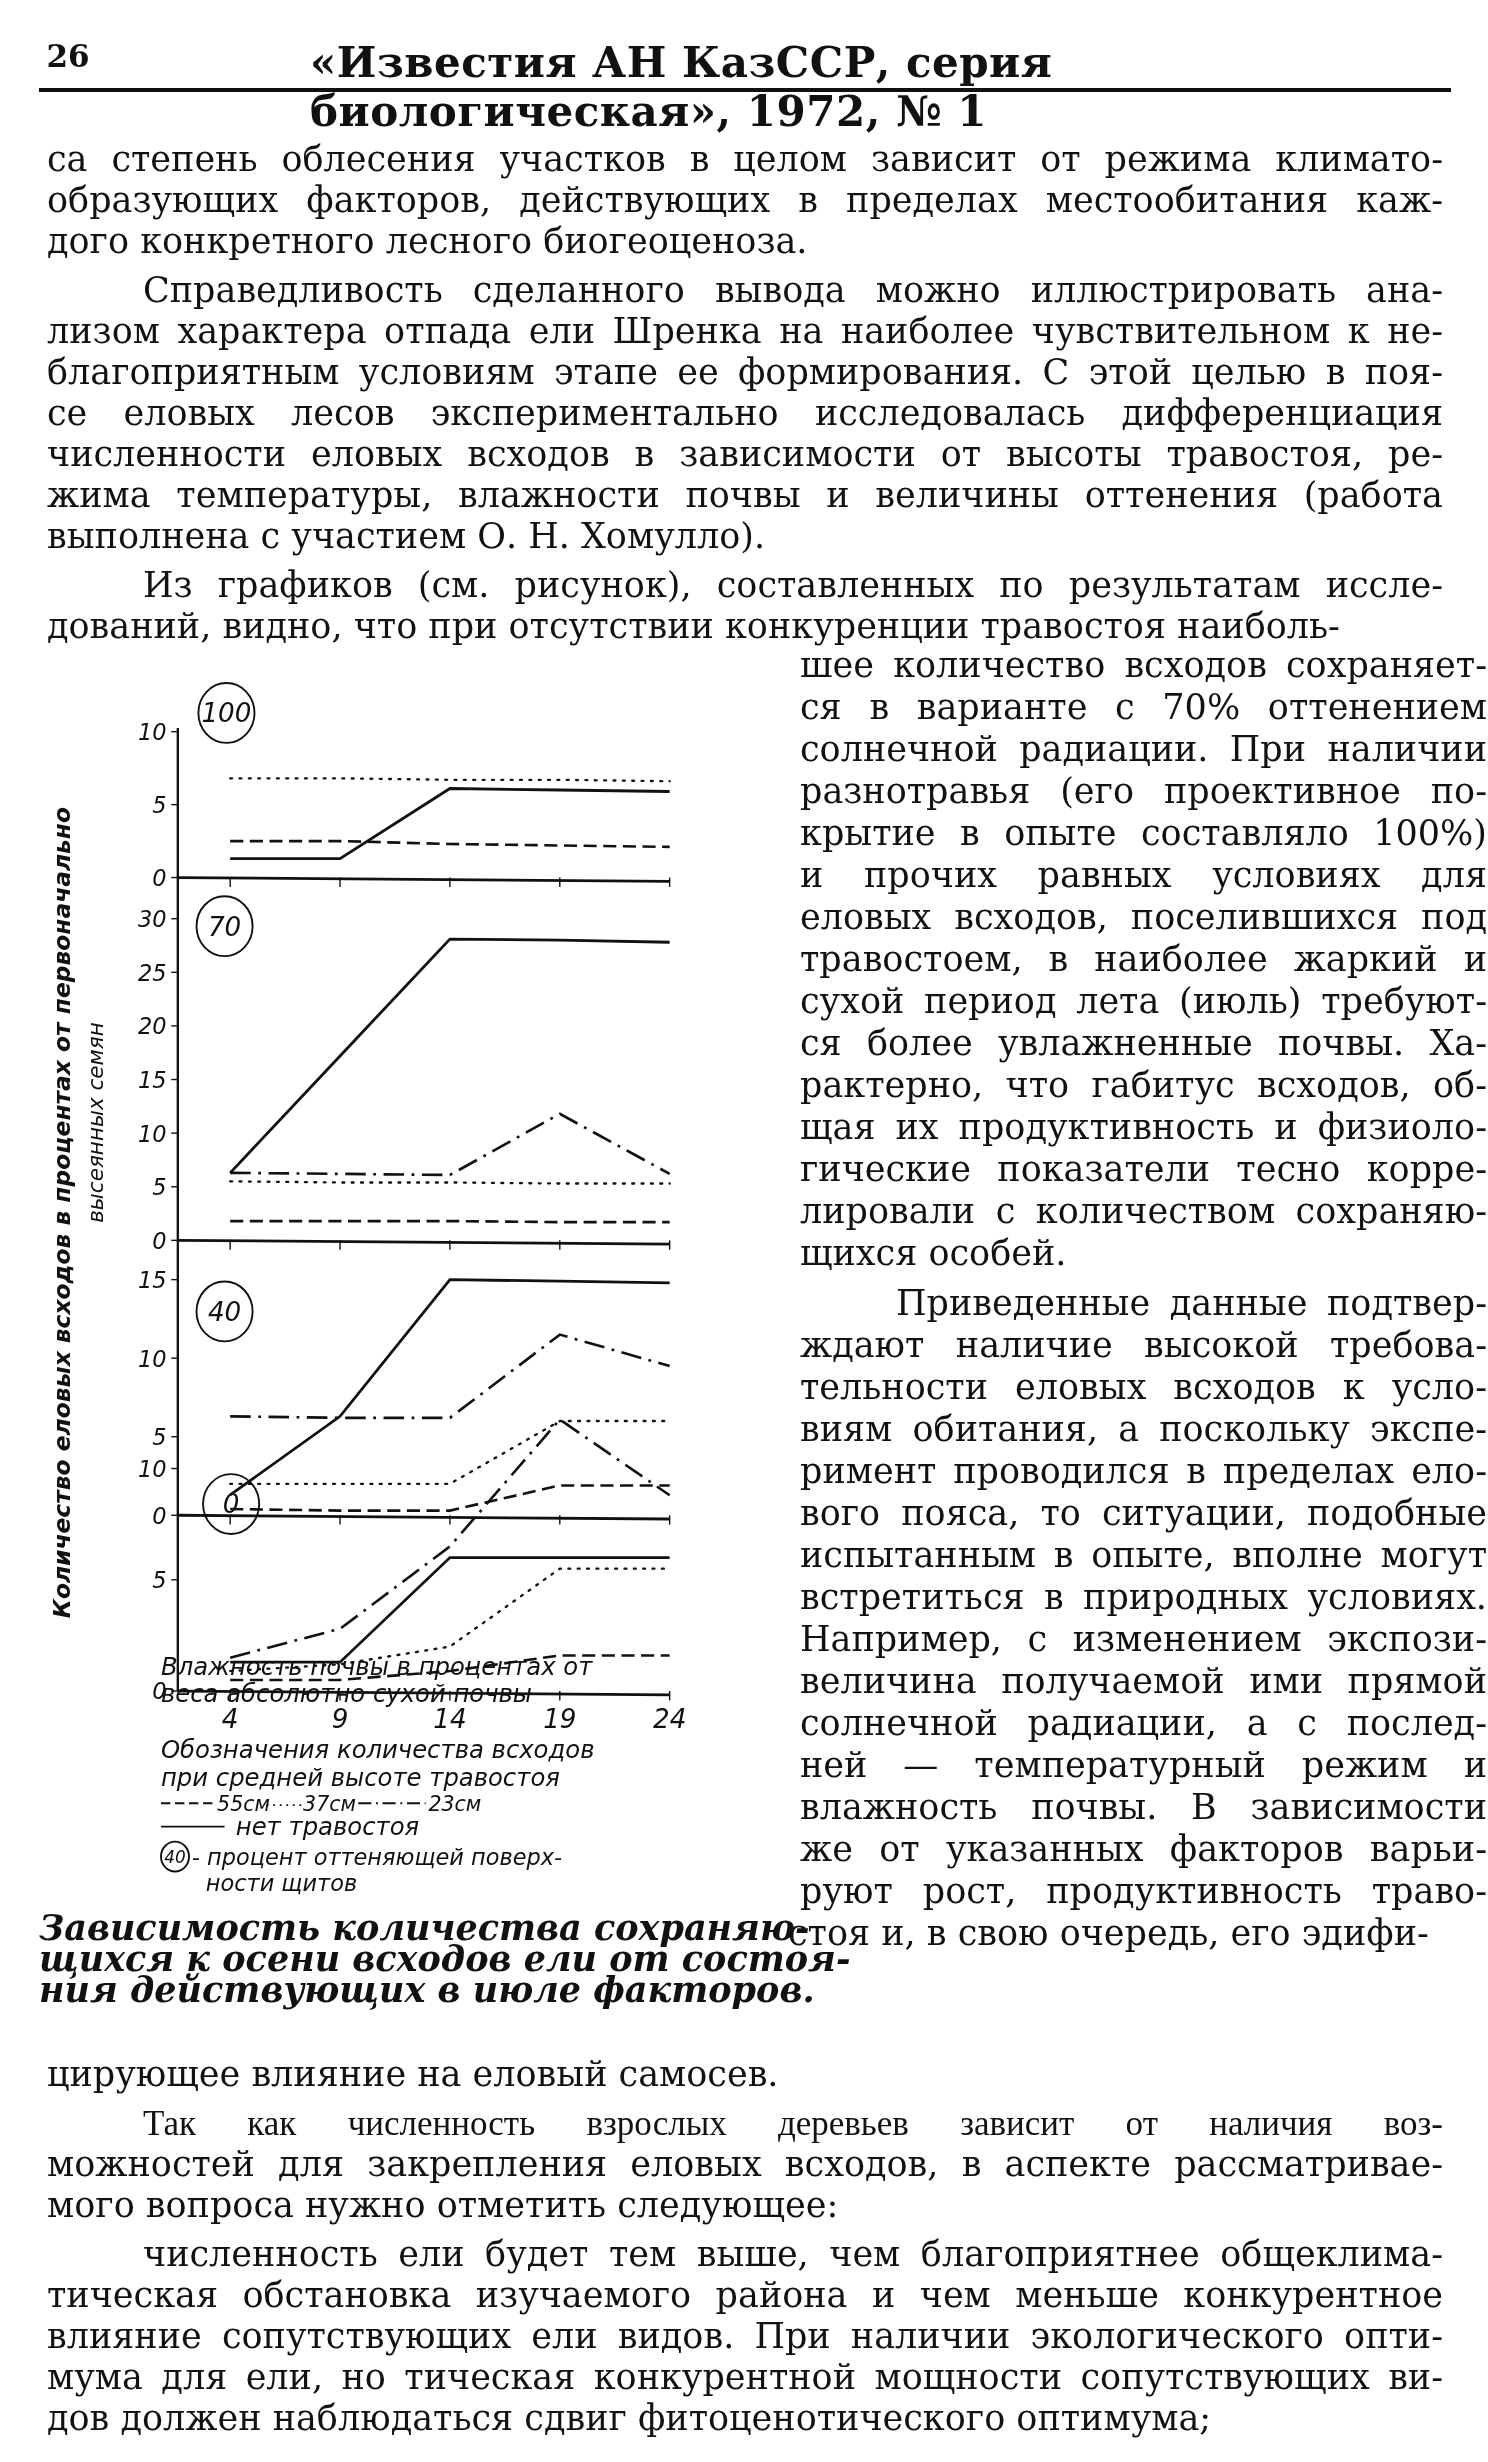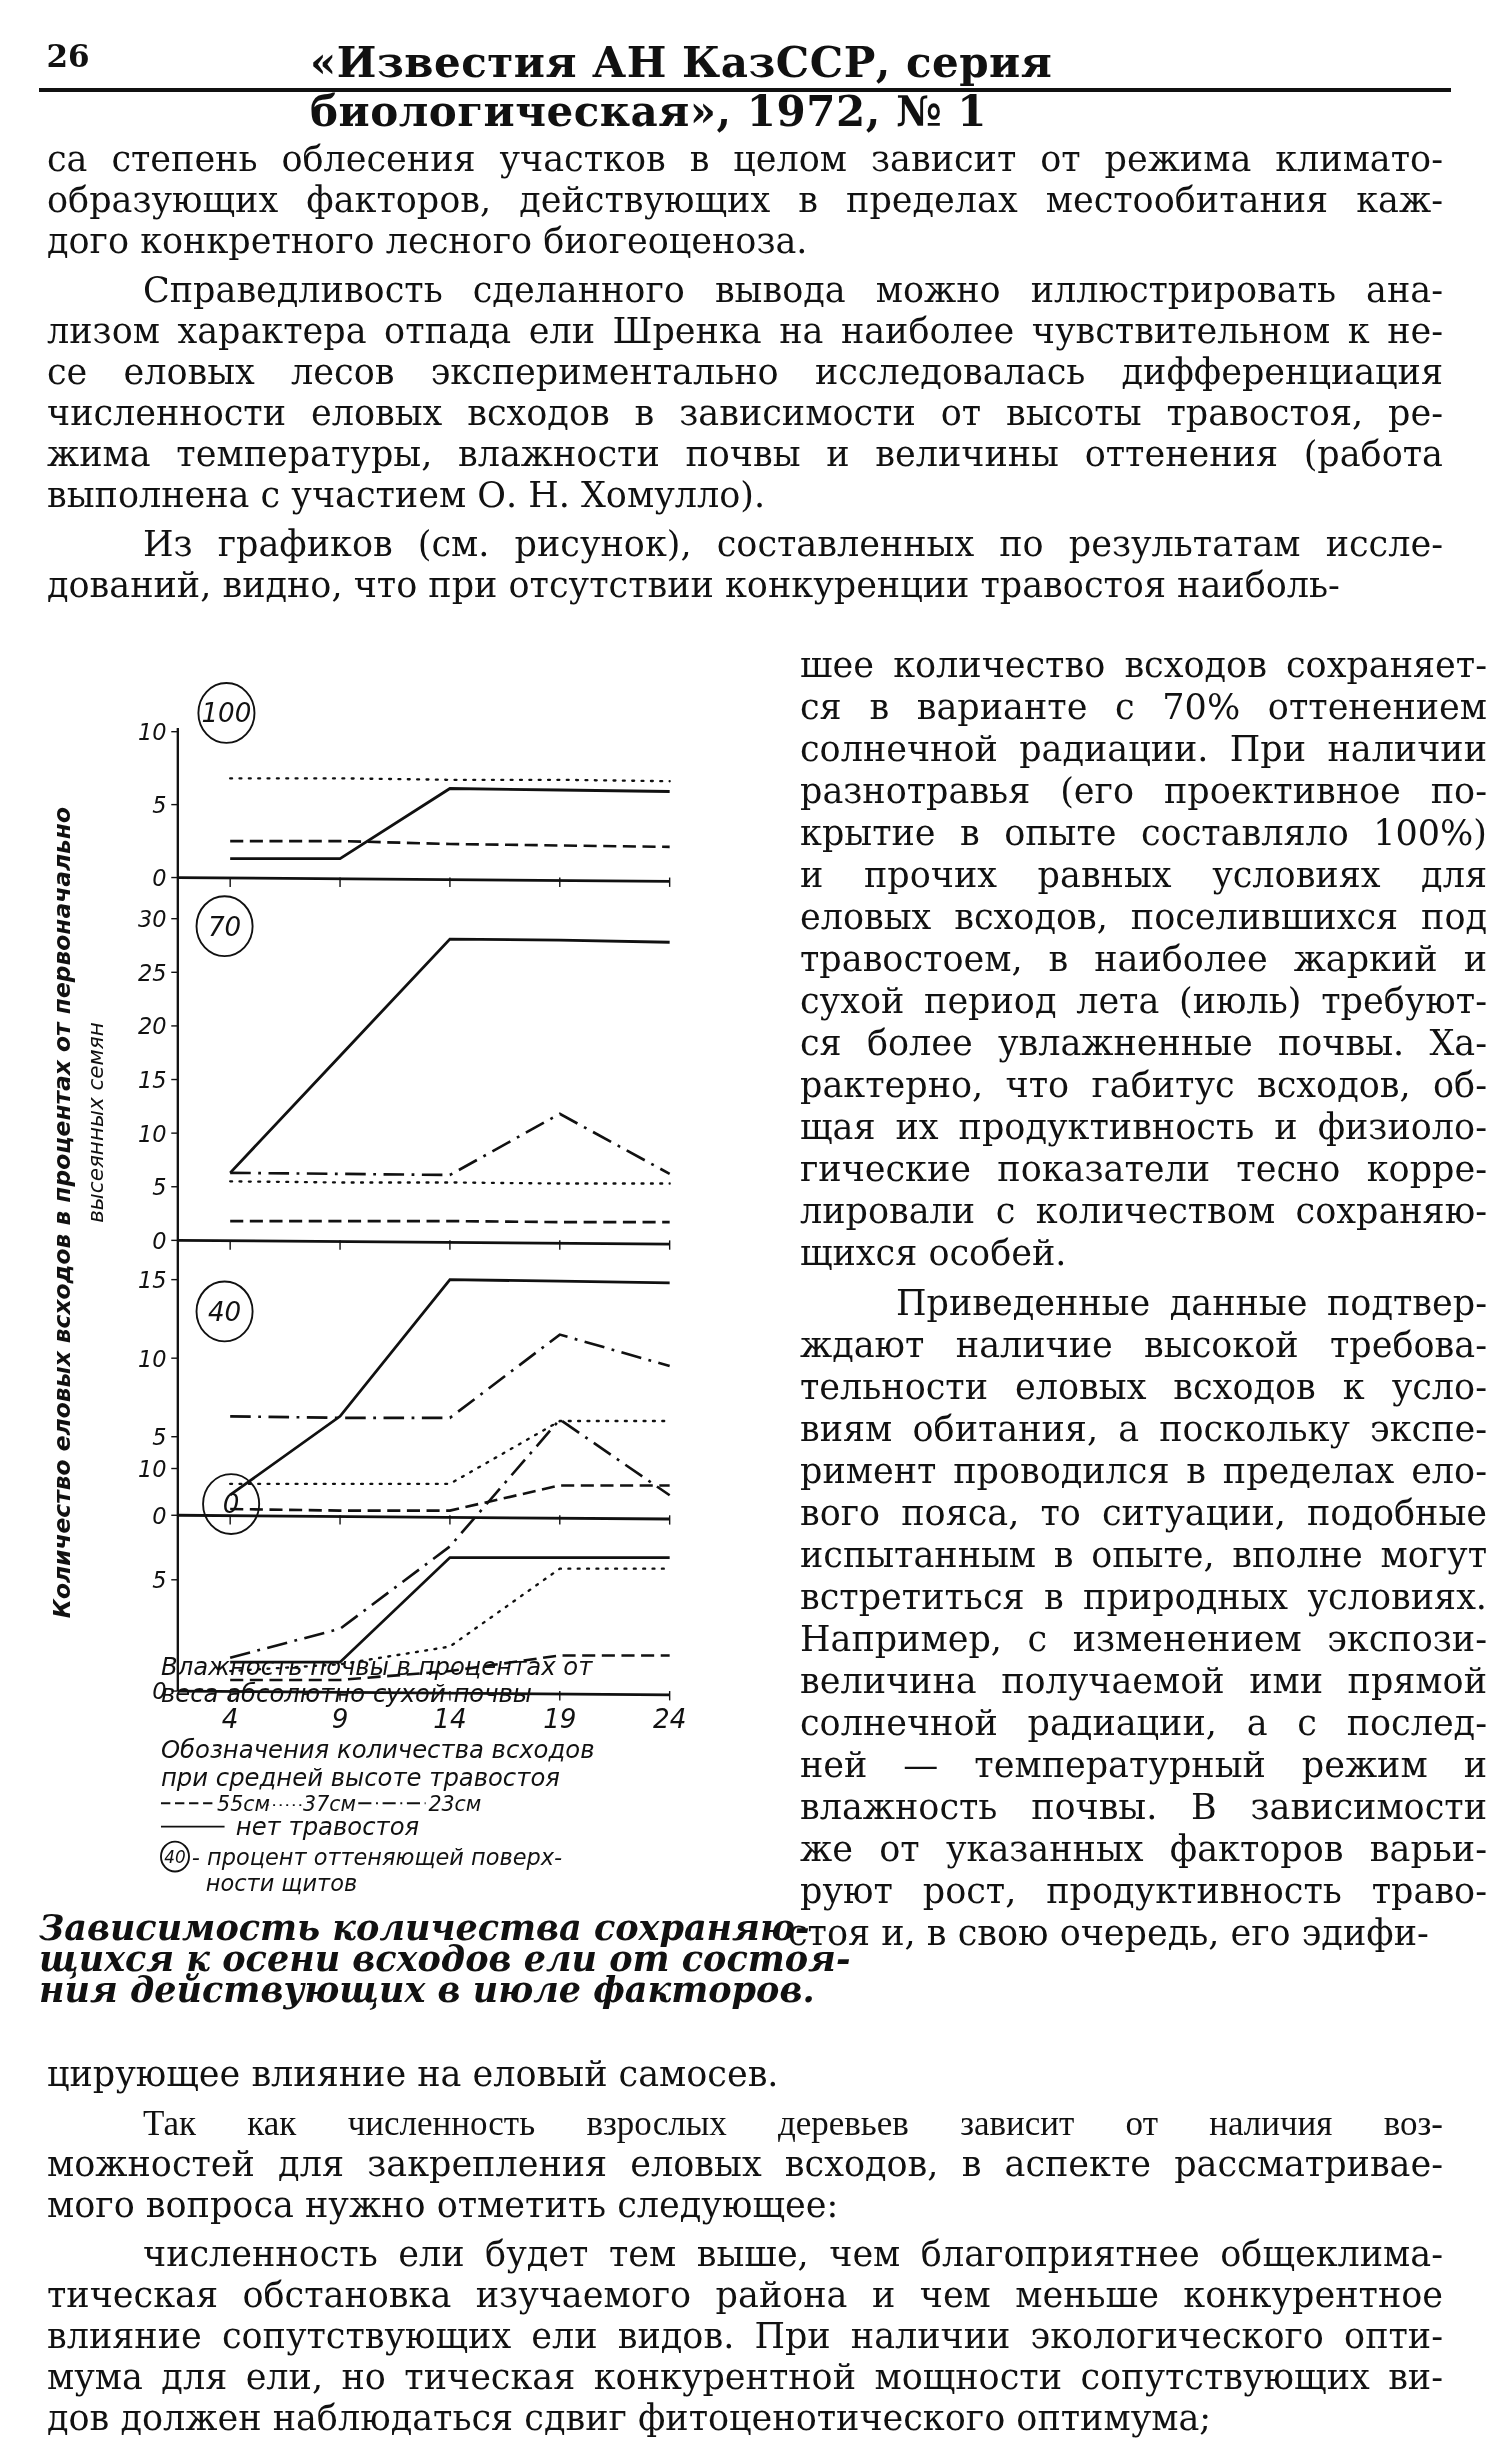--- a/index.html
+++ b/index.html
@@ -33,20 +33,21 @@
 
 <div id="p-top" class="txt">
     <p>
       <span class="line">са степень облесения участков в целом зависит от режима климато-</span>
       <span class="line">образующих факторов, действующих в пределах местообитания каж-</span>
       <span class="line last">дого конкретного лесного биогеоценоза.</span>
     </p>
     <p>
       <span class="line" style="padding-left: 96px;">Справедливость сделанного вывода можно иллюстрировать ана-</span>
       <span class="line">лизом характера отпада ели Шренка на наиболее чувствительном к не-</span>
+      <span class="line">благоприятным условиям этапе ее формирования. С этой целью в поя-</span>
       <span class="line">се еловых лесов экспериментально исследовалась дифференциация</span>
       <span class="line">численности еловых всходов в зависимости от высоты травостоя, ре-</span>
       <span class="line">жима температуры, влажности почвы и величины оттенения (работа</span>
       <span class="line last">выполнена с участием О. Н. Хомулло).</span>
     </p>
     <p>
       <span class="line" style="padding-left: 96px;">Из графиков (см. рисунок), составленных по результатам иссле-</span>
       <span class="line last">дований, видно, что при отсутствии конкуренции травостоя наиболь-</span>
     </p>
   </div>

